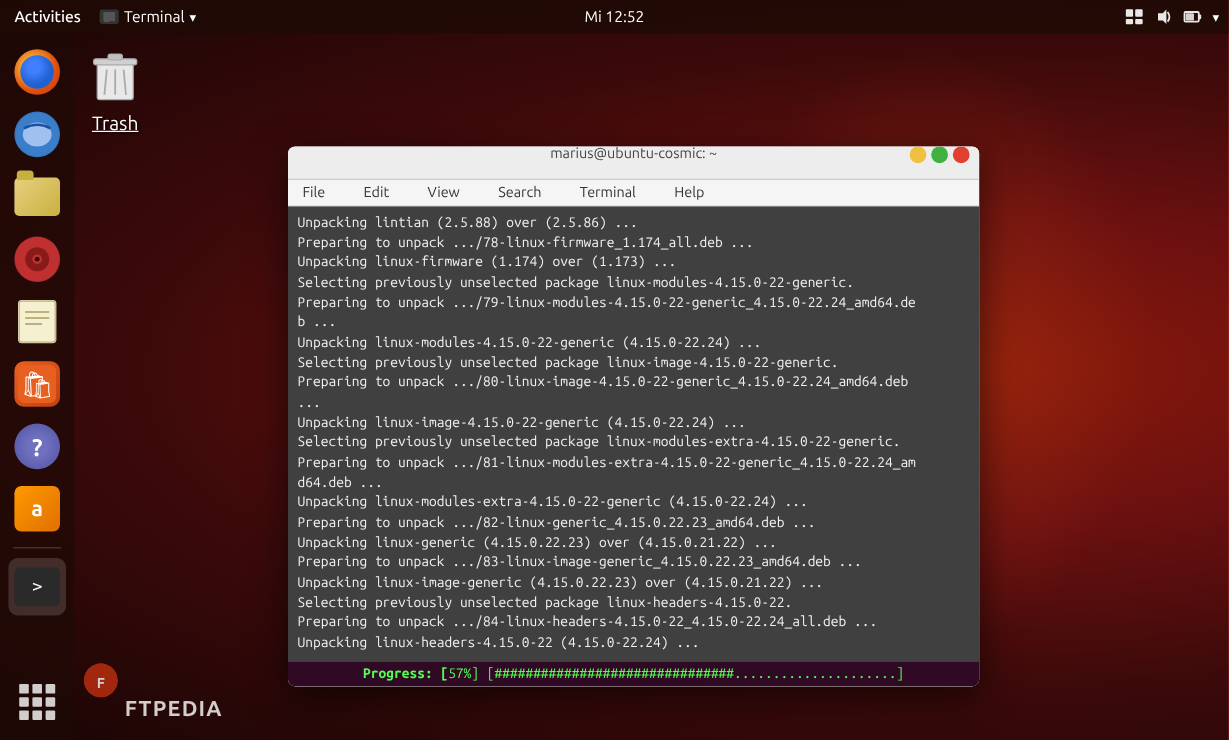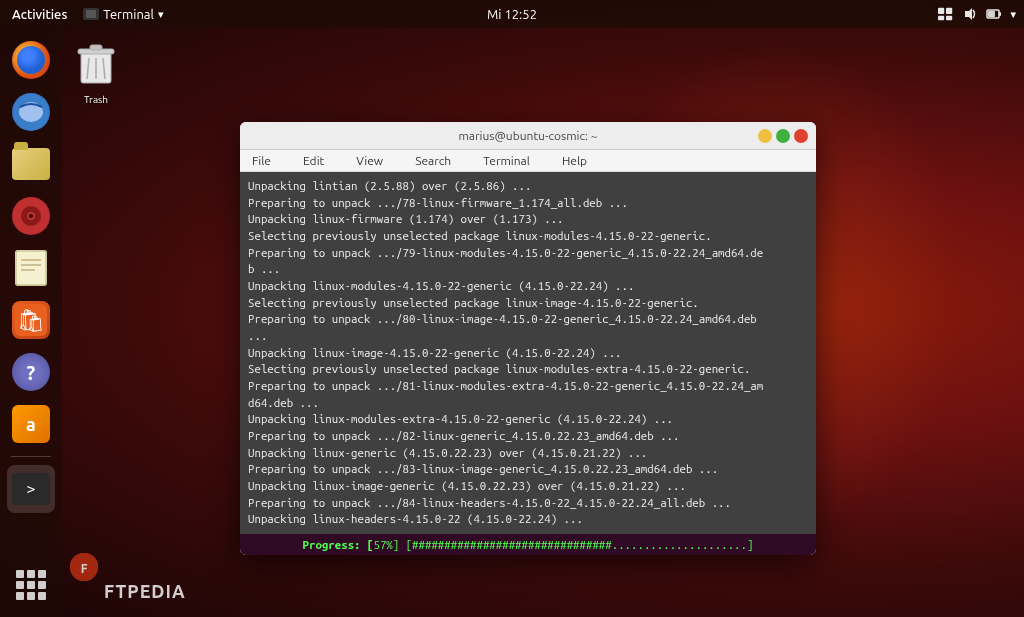--- a/index.html
+++ b/index.html
@@ -296,22 +296,23 @@
       justify-content: center;
     }
 
     .trash-svg {
       width: 42px;
       height: 46px;
     }
 
     .trash-label {
       color: white;
-      font-size: 10px;
+      font-size: 16px;
       text-shadow: 1px 1px 2px rgba(0,0,0,0.8);
+      text-decoration: underline;
     }
 
     
     .ftpedia {
       position: absolute;
       bottom: 16px;
       left: 70px;
       display: flex;
       align-items: center;
       gap: 6px;
@@ -349,21 +350,20 @@
       border-radius: 6px;
       box-shadow: 0 8px 32px rgba(0,0,0,0.6);
       overflow: hidden;
       z-index: 200;
     }
 
     .terminal-titlebar {
       background: #ededed;
       height: 28px;
       display: flex;
-      align-items: center;
       justify-content: space-between;
       padding: 0 8px;
       border-bottom: 1px solid #ccc;
     }
 
     .terminal-title {
       font-size: 12px;
       color: #444;
       position: absolute;
       left: 50%;
@@ -638,20 +638,21 @@
       <div class="line">...</div>
       <div class="line">Unpacking linux-image-4.15.0-22-generic (4.15.0-22.24) ...</div>
       <div class="line">Selecting previously unselected package linux-modules-extra-4.15.0-22-generic.</div>
       <div class="line">Preparing to unpack .../81-linux-modules-extra-4.15.0-22-generic_4.15.0-22.24_am</div>
       <div class="line">d64.deb ...</div>
       <div class="line">Unpacking linux-modules-extra-4.15.0-22-generic (4.15.0-22.24) ...</div>
       <div class="line">Preparing to unpack .../82-linux-generic_4.15.0.22.23_amd64.deb ...</div>
       <div class="line">Unpacking linux-generic (4.15.0.22.23) over (4.15.0.21.22) ...</div>
       <div class="line">Preparing to unpack .../83-linux-image-generic_4.15.0.22.23_amd64.deb ...</div>
       <div class="line">Unpacking linux-image-generic (4.15.0.22.23) over (4.15.0.21.22) ...</div>
+      <div class="line">Selecting previously unselected package linux-headers-4.15.0-22.</div>
       <div class="line">Preparing to unpack .../84-linux-headers-4.15.0-22_4.15.0-22.24_all.deb ...</div>
       <div class="line">Unpacking linux-headers-4.15.0-22 (4.15.0-22.24) ...</div>
     </div>
 
     <div class="progress-bar-line">
       <span class="progress-label">Progress: [</span>
       <span class="progress-percent"> 57%</span>
       <span class="progress-bar-text">] [###############################.....................]</span>
     </div>
   </div>

